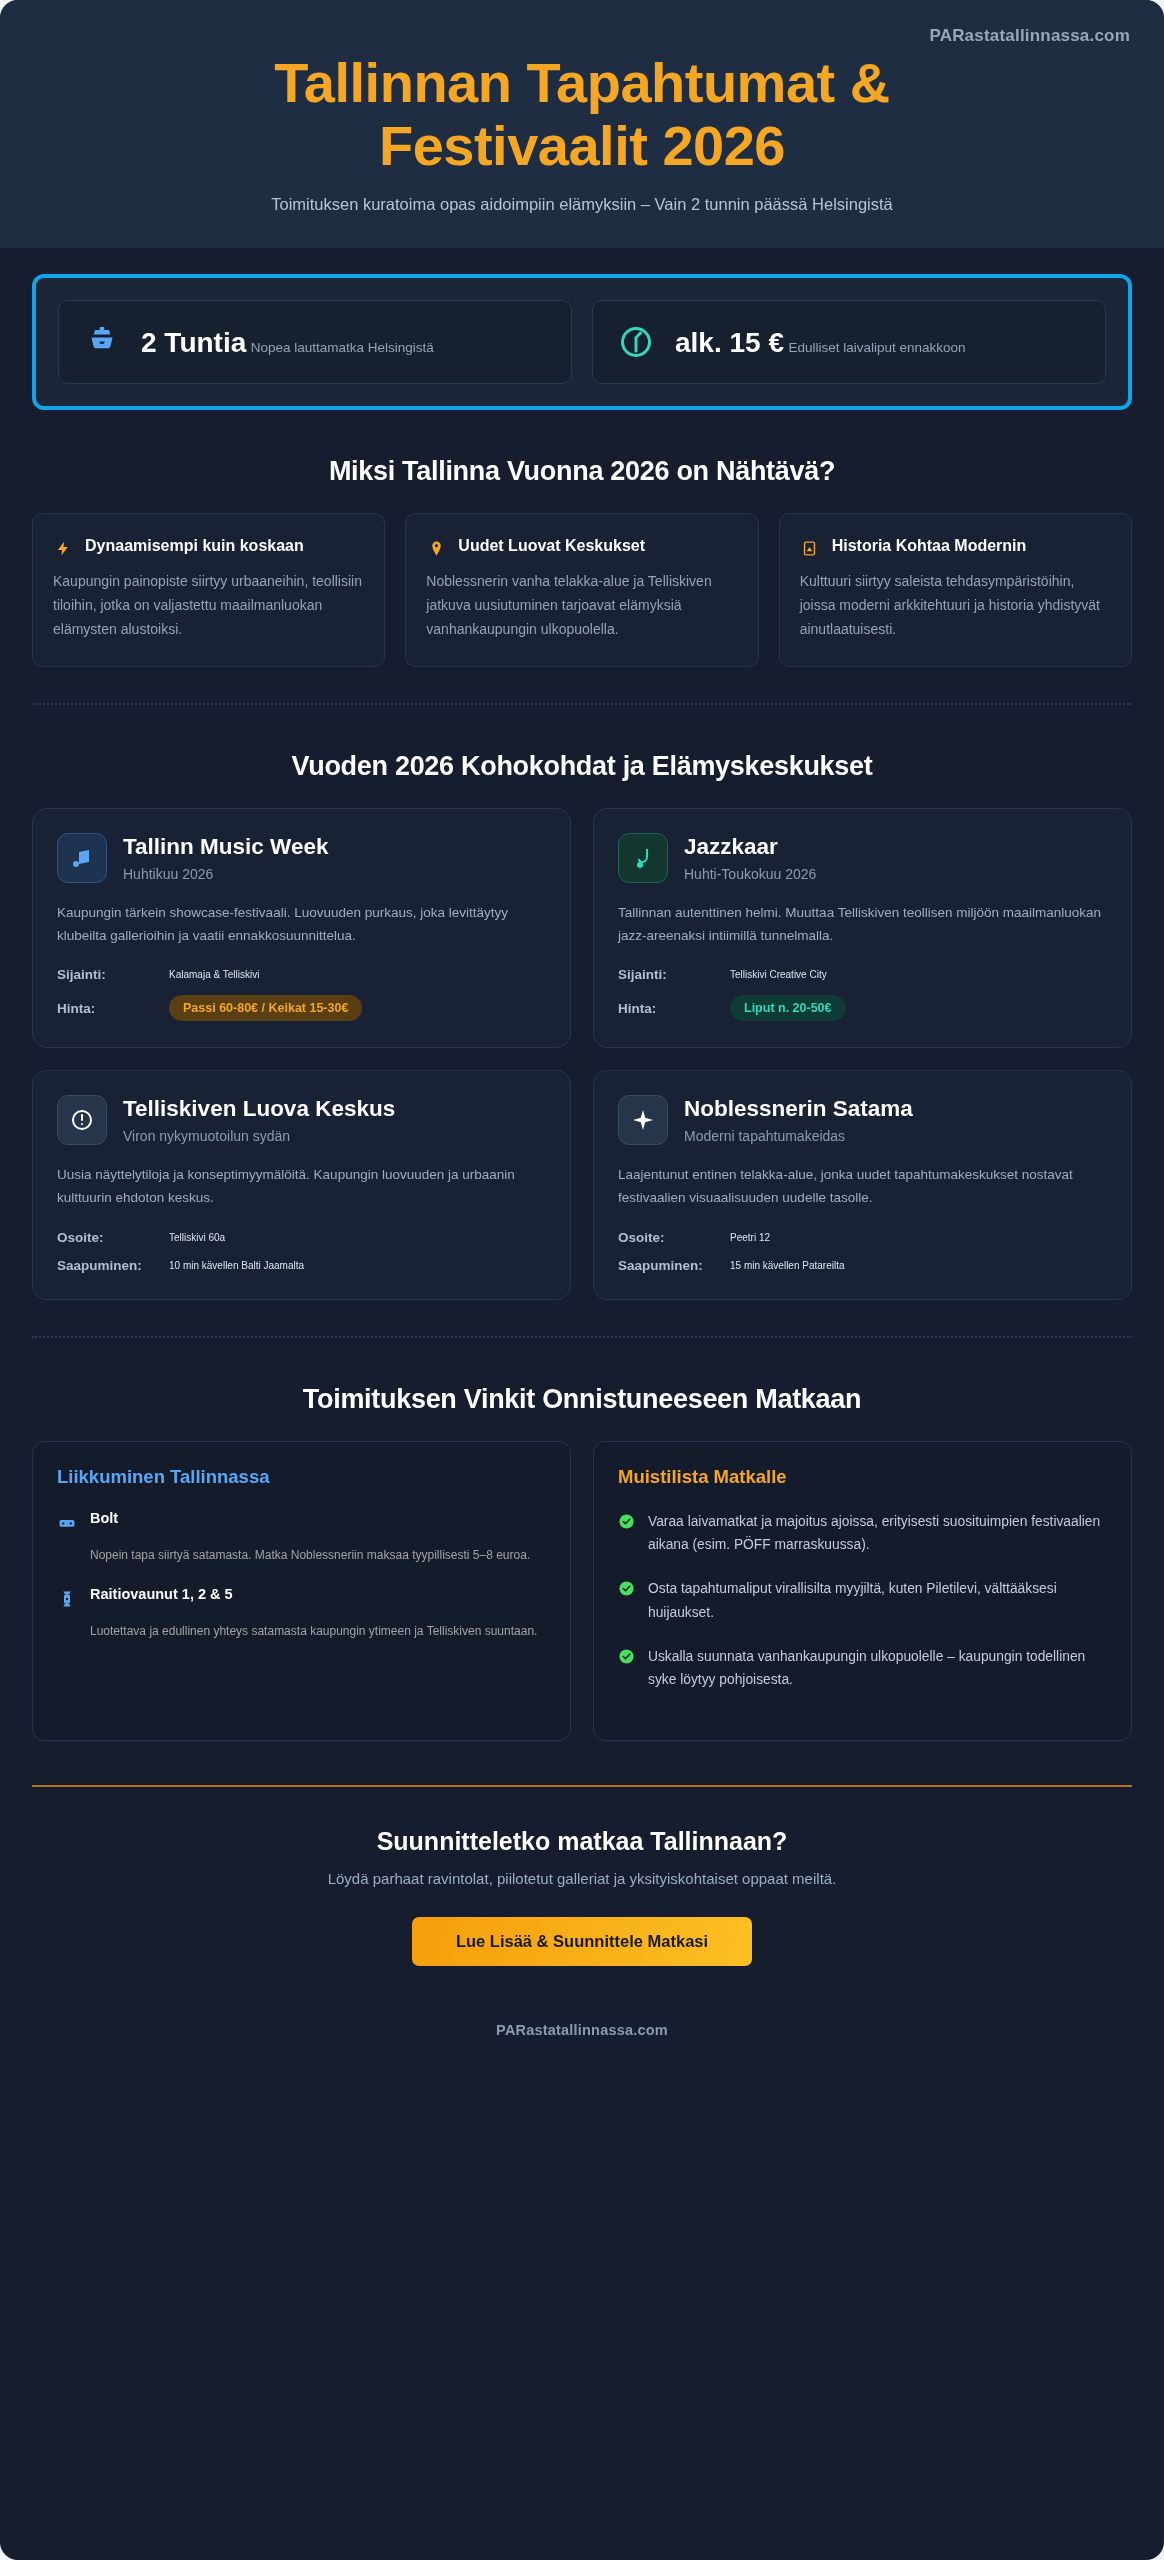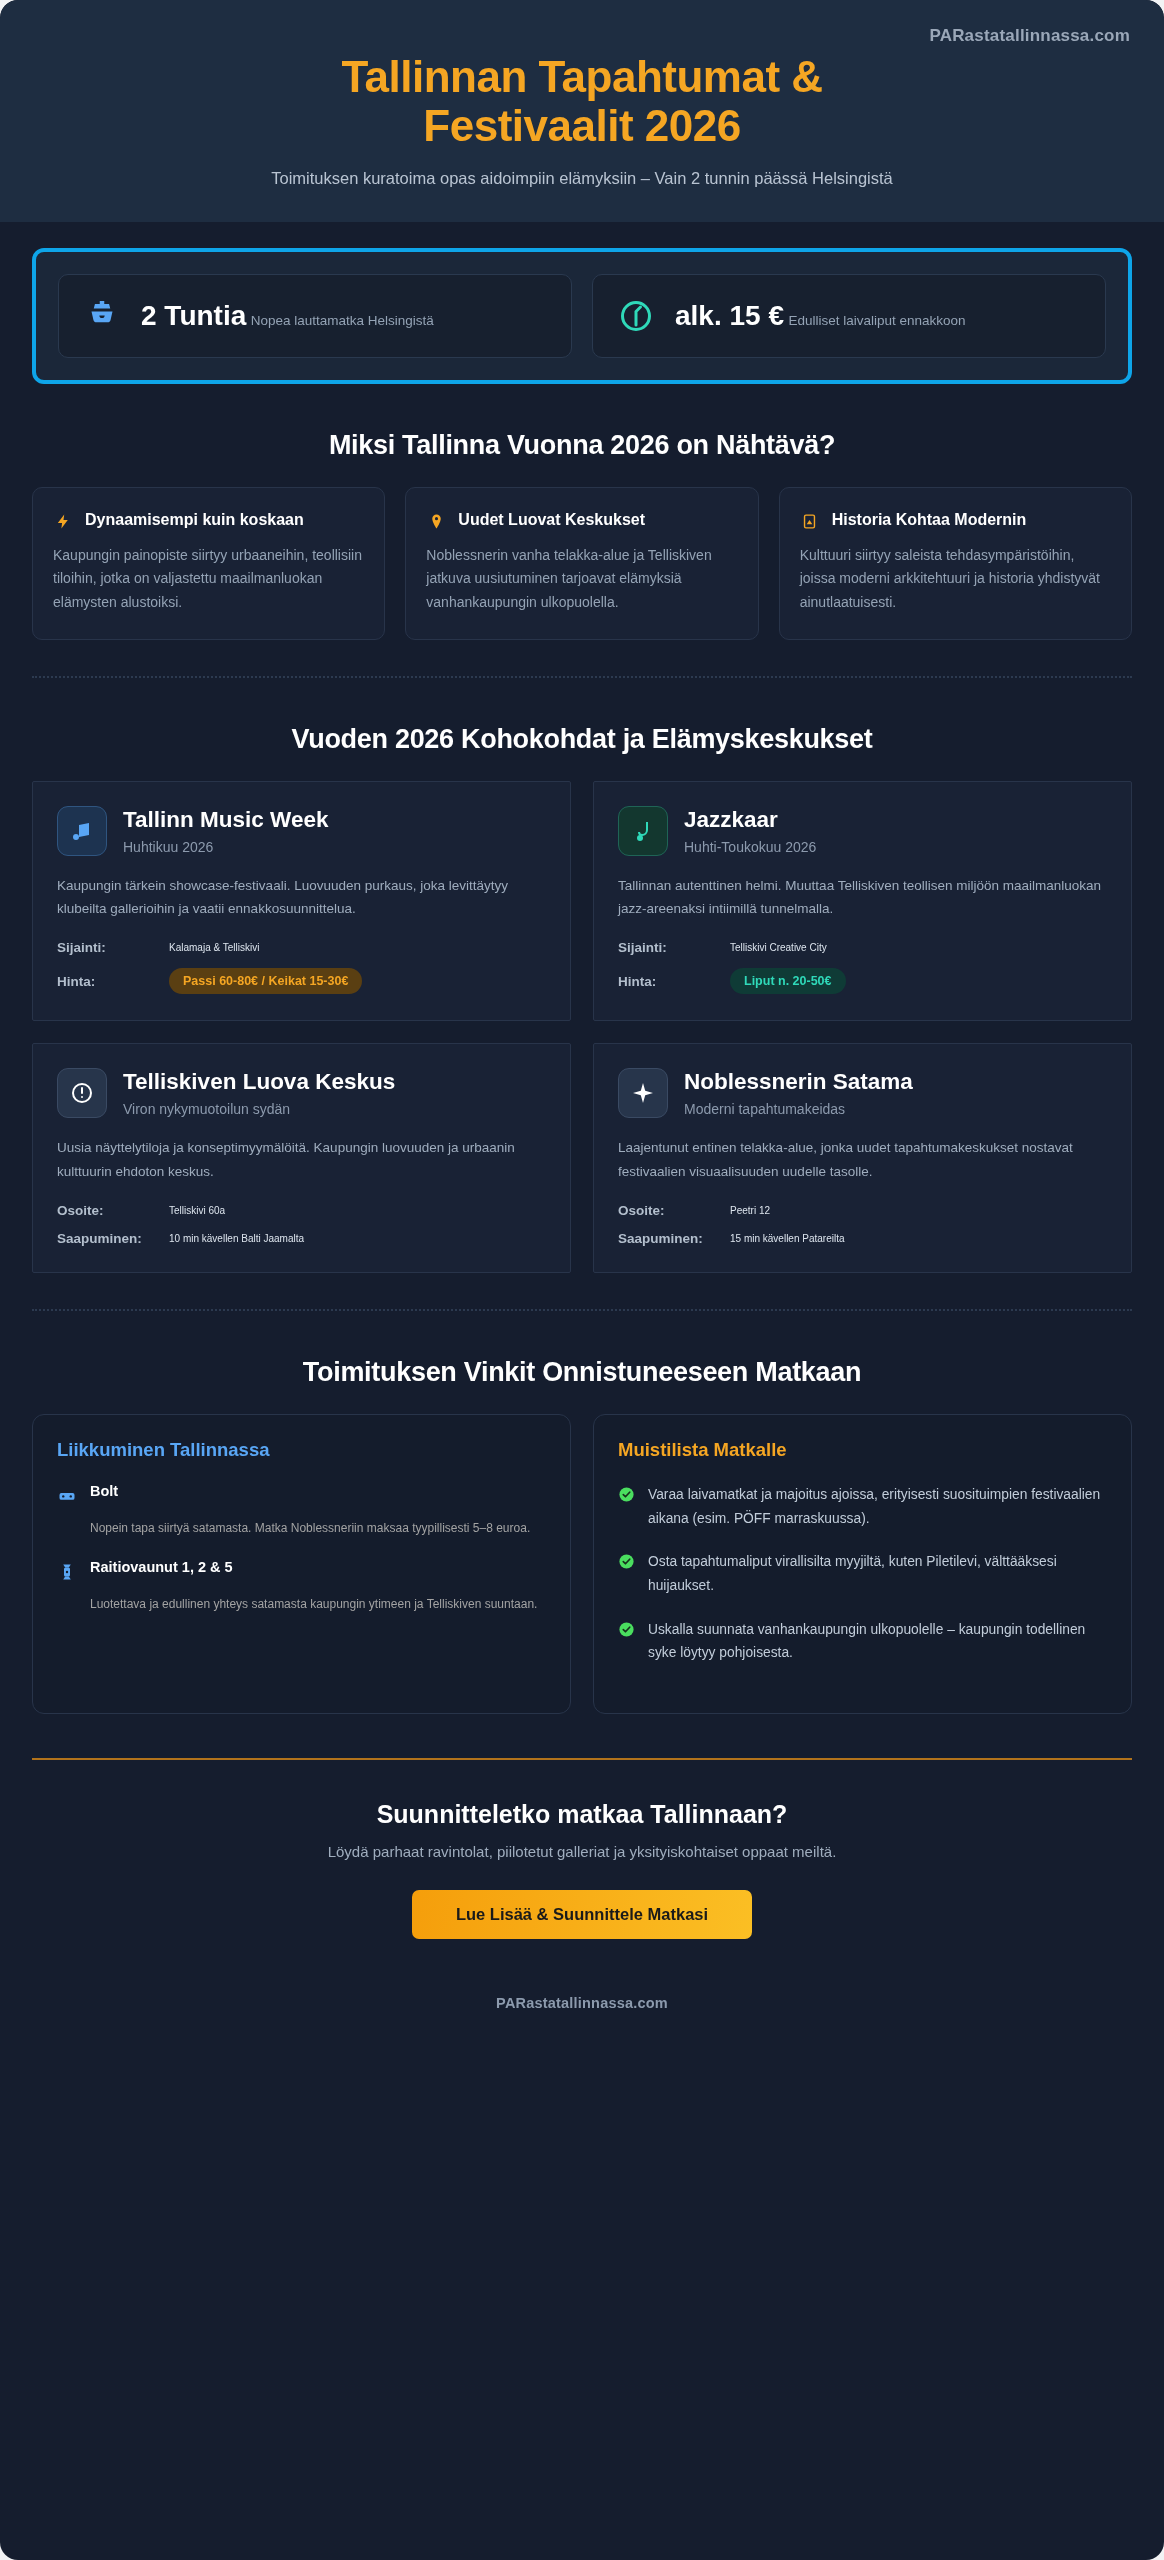--- a/index.html
+++ b/index.html
@@ -33,21 +33,21 @@
     text-align: right;
     color: #9aa7b8;
     font-size: 17px;
     font-weight: 700;
     letter-spacing: .2px;
     margin-bottom: 6px;
   }
   .hero-title {
     text-align: center;
     color: #f5a623;
-    font-size: 44px;
+    font-size: 56px;
     line-height: 1.12;
     font-weight: 800;
     letter-spacing: -0.5px;
     padding: 0 40px;
   }
   .hero-sub {
     text-align: center;
     color: #b9c4d2;
     font-size: 16.5px;
     margin-top: 18px;
@@ -134,21 +134,21 @@
 
   
   .evt-grid {
     display: grid;
     grid-template-columns: 1fr 1fr;
     gap: 22px;
   }
   .evt-card {
     background: #192235;
     border: 1px solid #28344a;
-    border-radius: 2px;
+    border-radius: 14px;
     padding: 24px 24px 26px;
   }
   .evt-head { display: flex; gap: 16px; align-items: flex-start; }
   .evt-badge {
     flex: 0 0 auto;
     width: 50px; height: 50px;
     border-radius: 11px;
     display: flex; align-items: center; justify-content: center;
   }
   .evt-badge.blue  { background: #1e3category; background: #1d3css; background: #1d3350; border: 1px solid #2f5party; border: 1px solid #2f5580; }

